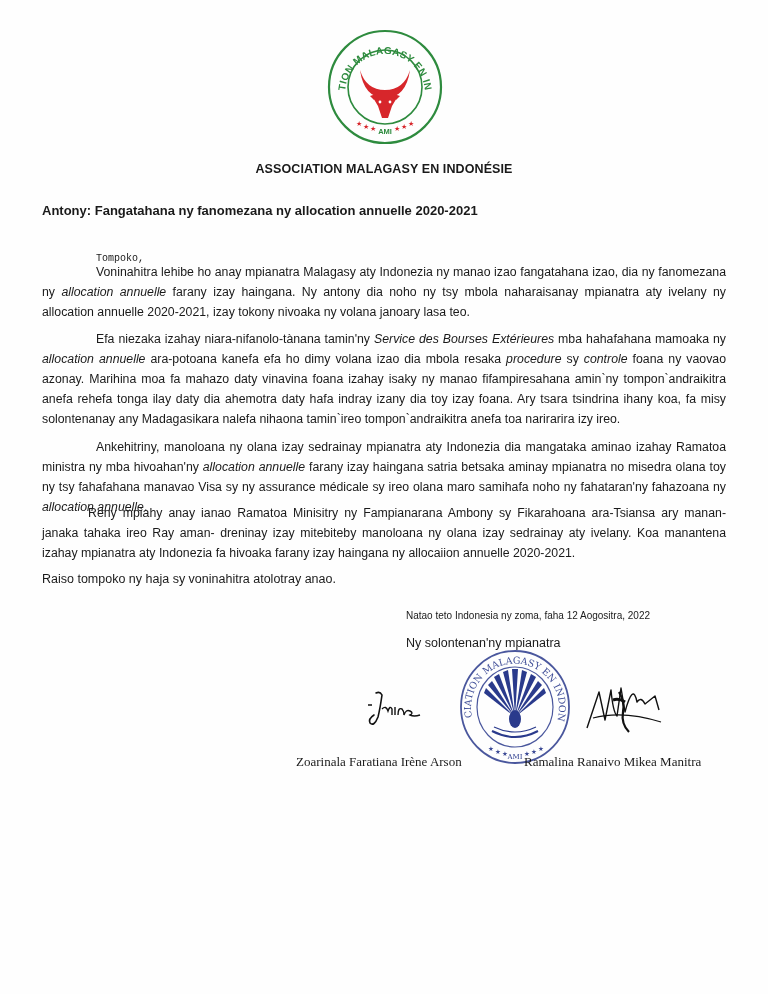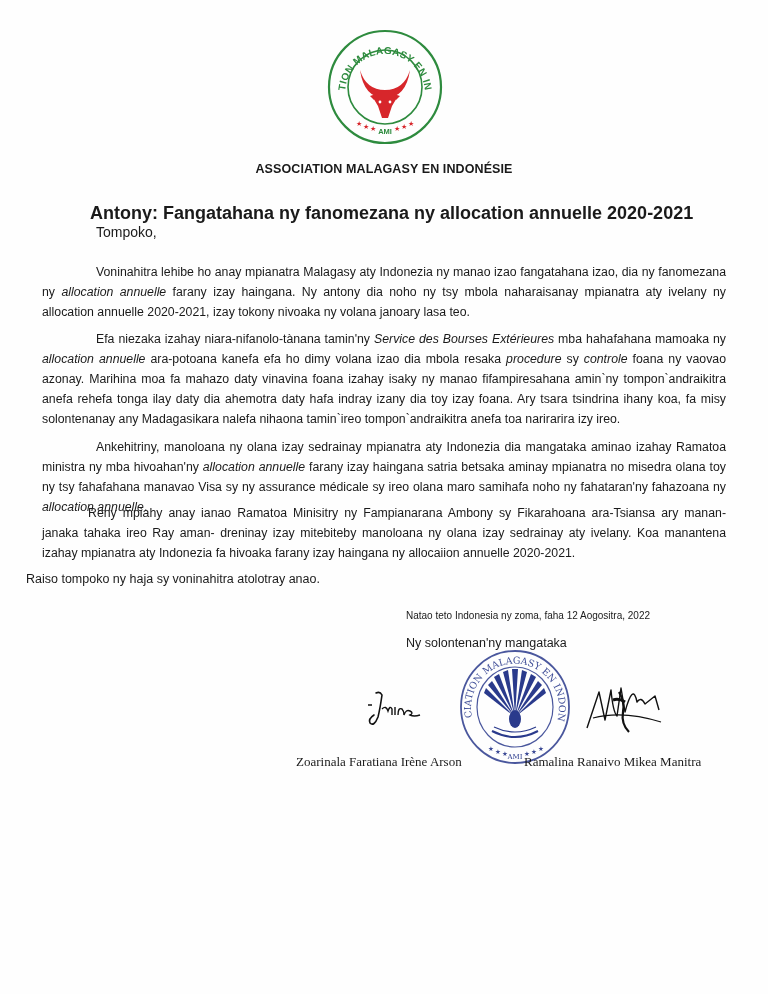--- a/index.html
+++ b/index.html
@@ -1,29 +1,29 @@
 <!DOCTYPE html>
 <html><head>
   <meta charset="utf-8">
   <style>
     html, body { margin: 0; padding: 0; background: #ffffff; }
     body { width: 768px; height: 994px; position: relative; overflow: hidden; font-family: "Liberation Sans", sans-serif; color: #1a1a1a; }
     .page { position: absolute; left: 0; top: 0; width: 768px; height: 994px; background: #fefefe; }
     .logo { position: absolute; left: 326px; top: 28px; width: 118px; height: 118px; }
     .org-title { position: absolute; left: 0; width: 768px; top: 162px; text-align: center; font-weight: bold; font-size: 12.5px; letter-spacing: 0.1px; }
-    .subject { position: absolute; left: 42px; top: 203px; font-weight: bold; font-size: 18px; margin-left: 48px; }
-    .salutation { position: absolute; left: 96px; top: 224px; font-size: 14px; }
+    .subject { position: absolute; left: 42px; top: 203px; font-weight: bold; font-size: 13px; }
+    .salutation { position: absolute; left: 96px; top: 253px; font-size: 10px; font-family: Liberation Mono, monospace; }
     .para { position: absolute; left: 42px; width: 684px; font-size: 12.3px; line-height: 20px; text-align: justify; }
     .para .indent { display: inline-block; width: 54px; }
     .p1 { top: 262px; }
     .p2 { top: 329px; }
     .p3 { top: 437px; }
     .p4 { top: 503px; }
     .p4 .indent { width: 46px; }
-    .closing { position: absolute; left: 26px; top: 572px; font-size: 12.5px; }
+    .closing { position: absolute; left: 42px; top: 572px; font-size: 12.5px; }
     .place-date { position: absolute; left: 406px; top: 610px; font-size: 10px; }
     .rep-label { position: absolute; left: 406px; top: 636px; font-size: 12.5px; }
     .stamp { position: absolute; left: 458px; top: 647px; width: 114px; height: 118px; }
     .sig1 { position: absolute; left: 358px; top: 683px; width: 80px; height: 50px; }
     .sig2 { position: absolute; left: 583px; top: 672px; width: 80px; height: 64px; }
     .signer1 { position: absolute; left: 296px; top: 754px; font-family: "Liberation Serif", serif; font-size: 13px; }
     .signer2 { position: absolute; left: 524px; top: 754px; font-family: "Liberation Serif", serif; font-size: 13px; }
     em { }
   </style>
 </head>
@@ -64,21 +64,21 @@
   <div class="subject">Antony: Fangatahana ny fanomezana ny allocation annuelle 2020-2021</div>
   <div class="salutation">Tompoko,</div>
 
   <div class="para p1"><span class="indent"></span><span>Voninahitra lehibe ho anay mpianatra Malagasy aty Indonezia ny manao izao fangatahana izao, dia ny fanomezana ny </span><em>allocation annuelle</em><span> farany izay haingana. Ny antony dia noho ny tsy mbola naharaisanay mpianatra aty ivelany ny allocation annuelle 2020-2021, izay tokony nivoaka ny volana janoary lasa teo.</span></div>
   <div class="para p2"><span class="indent"></span><span>Efa niezaka izahay niara-nifanolo-tànana tamin'ny </span><em>Service des Bourses Extérieures</em><span> mba hahafahana mamoaka ny </span><em>allocation annuelle</em><span> ara-potoana kanefa efa ho dimy volana izao dia mbola resaka </span><em>procedure</em><span> sy </span><em>controle</em><span> foana ny vaovao azonay. Marihina moa fa mahazo daty vinavina foana izahay isaky ny manao fifampiresahana amin`ny tompon`andraikitra anefa rehefa tonga ilay daty dia ahemotra daty hafa indray izany dia toy izay foana. Ary tsara tsindrina ihany koa, fa misy solontenanay any Madagasikara nalefa nihaona tamin`ireo tompon`andraikitra anefa toa narirarira izy ireo.</span></div>
   <div class="para p3"><span class="indent"></span><span>Ankehitriny, manoloana ny olana izay sedrainay mpianatra aty Indonezia dia mangataka aminao izahay Ramatoa ministra ny mba hivoahan'ny </span><em>allocation annuelle</em><span> farany izay haingana satria betsaka aminay mpianatra no misedra olana toy ny tsy fahafahana manavao Visa sy ny assurance médicale sy ireo olana maro samihafa noho ny fahataran'ny fahazoana ny </span><em>allocation annuelle</em><span>.</span></div>
   <div class="para p4"><span class="indent"></span><span>Reny mpiahy anay ianao Ramatoa Minisitry ny Fampianarana Ambony sy Fikarahoana ara-Tsiansa ary manan-janaka tahaka ireo Ray aman- dreninay izay mitebiteby manoloana ny olana izay sedrainay aty ivelany. Koa manantena izahay mpianatra aty Indonezia fa hivoaka farany izay haingana ny allocaiion annuelle 2020-2021.</span></div>
 
   <div class="closing">Raiso tompoko ny haja sy voninahitra atolotray anao.</div>
   <div class="place-date">Natao teto Indonesia ny zoma, faha 12 Aogositra, 2022</div>
-  <div class="rep-label">Ny solontenan'ny mangataka</div>
+  <div class="rep-label">Ny solontenan'ny mpianatra</div>
 
   <svg class="stamp" viewBox="0 0 114 118">
     <defs>
       <path id="stampArc" d="M 14 70 A 44 44 0 1 1 100 70"></path>
     </defs>
     <ellipse cx="57" cy="60" rx="54" ry="56" fill="none" stroke="#2a3a8c" stroke-width="1.8" opacity="0.85"></ellipse>
     <ellipse cx="57" cy="60" rx="38" ry="40" fill="none" stroke="#2a3a8c" stroke-width="1.2" opacity="0.85"></ellipse>
     <text font-family="DejaVu Serif, serif" font-size="9.5" fill="#2a3a8c" opacity="0.9">
       <textPath href="#stampArc" startOffset="50%" text-anchor="middle">ASSOCIATION MALAGASY EN INDONESIE</textPath>
     </text>

